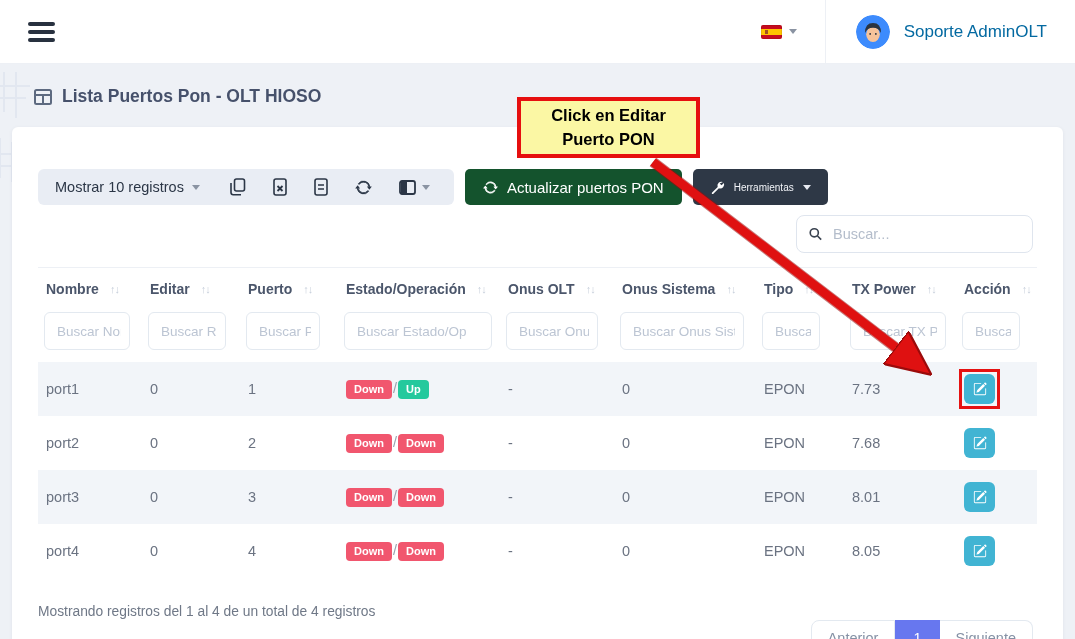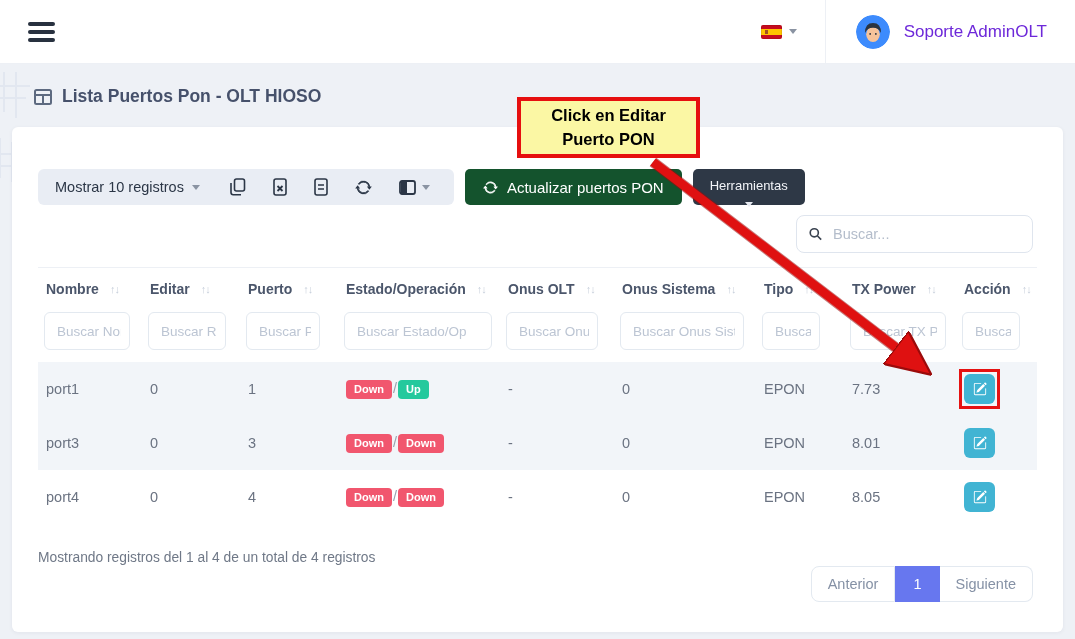--- a/index.html
+++ b/index.html
@@ -22,42 +22,42 @@
   .lang { display:flex; align-items:center; gap:7px; padding-right:28px; cursor:pointer; }
   .flag { width:21px; height:14px; border-radius:2px; position:relative; overflow:hidden;
     background:linear-gradient(#c60b1e 0 25%, #ffc400 25% 75%, #c60b1e 75% 100%);
     box-shadow:0 0 0 1px rgba(0,0,0,.08) inset; }
   .flag i { position:absolute; left:4px; top:5px; width:3px; height:4px; background:#a15021; }
   .caret { width:0; height:0; border-left:4px solid transparent; border-right:4px solid transparent; border-top:5px solid #8a93a2; }
   .caret.light { border-top-color:#e8ebf2; }
   .user { display:flex; align-items:center; gap:14px; border-left:1px solid #edf0f5;
     padding-left:30px; height:100%; cursor:pointer; }
   .avatar { width:34px; height:34px; border-radius:50%; overflow:hidden; flex:0 0 auto; }
-  .user-name { color:#6d28d9; font-size:17px; }
+  .user-name { color:#0369a1; font-size:17px; }
 
   
   .watermark { position:absolute; left:-4px; top:72px; z-index:0; opacity:.7; }
   .content { position:relative; z-index:1; padding-top:22px; }
   .page-title-row { display:flex; align-items:center; gap:10px; margin:0 0 20px 34px;
     color:#46516b; font-weight:bold; font-size:17.5px; }
   .card { margin:0 12px; background:#fff; border-radius:6px; padding:42px 26px 30px;
     box-shadow:0 1px 4px rgba(30,40,60,.06); min-height:486px; }
 
   
   .toolbar { display:flex; align-items:stretch; gap:11px; height:36px; }
   .btn-group-light { background:#e9edf4; border-radius:6px; display:flex; align-items:center;
     padding:0 17px; gap:13px; color:#2b3646; font-size:14.5px; }
   .entries { display:flex; align-items:center; gap:8px; cursor:pointer; white-space:nowrap; margin-right:10px; }
   .tool-icon { display:flex; align-items:center; gap:6px; padding:0 7px; cursor:pointer; color:#2b3646; }
   .btn-cyan { background:#14532d; color:#fff; border:none; border-radius:5px; display:flex;
     align-items:center; gap:9px; padding:0 18px; font-size:15px; cursor:pointer;
     font-family:"Liberation Sans",sans-serif; }
   .btn-dark { background:#2e3846; color:#f2f4f8; border:none; border-radius:5px; display:flex;
-    align-items:center; gap:9px; padding:0 17px; font-size:13px; cursor:pointer;
-    font-family:"Liberation Sans",sans-serif;flex-direction:column; }
+    align-items:center; gap:9px; padding:0 17px; font-size:10px; cursor:pointer;
+    font-family:"Liberation Sans",sans-serif; }
 
   
   .search-row { display:flex; justify-content:flex-end; margin:10px 4px 14px 0; }
   .search-box { width:237px; height:38px; border:1px solid #dfe5ee; border-radius:8px;
     background:#fff; display:flex; align-items:center; gap:11px; padding:0 12px; }
   .search-box input { border:none; outline:none; flex:1; font-size:14.5px; color:#444;
     font-family:"Liberation Sans",sans-serif; background:transparent; }
   .search-box input::placeholder { color:#b4bdcb; }
 
   
@@ -315,20 +315,38 @@
               <button class="edit-btn">
                 <svg width="14" height="14" viewBox="0 0 16 16" fill="#ffffff">
                   <path d="M15.502 1.94a.5.5 0 0 1 0 .706L14.459 3.69l-2-2L13.502.646a.5.5 0 0 1 .707 0l1.293 1.293zm-1.75 2.456-2-2L4.939 9.21a.5.5 0 0 0-.121.196l-.805 2.414a.25.25 0 0 0 .316.316l2.414-.805a.5.5 0 0 0 .196-.12l6.813-6.814z"></path>
                   <path d="M1 13.5A1.5 1.5 0 0 0 2.5 15h11a1.5 1.5 0 0 0 1.5-1.5v-6a.5.5 0 0 0-1 0v6a.5.5 0 0 1-.5.5h-11a.5.5 0 0 1-.5-.5v-11a.5.5 0 0 1 .5-.5H9a.5.5 0 0 0 0-1H2.5A1.5 1.5 0 0 0 1 2.5v11z"></path>
                 </svg>
               </button>
               <span class="red-box"></span>
             </span>
           </td>
         </tr>
+        <tr>
+          <td>port2</td>
+          <td>0</td>
+          <td>2</td>
+          <td><span class="badge badge-down">Down</span><span class="sep">/</span><span class="badge badge-down">Down</span></td>
+          <td>-</td>
+          <td>0</td>
+          <td>EPON</td>
+          <td>7.68</td>
+          <td>
+              <button class="edit-btn">
+            <svg width="14" height="14" viewBox="0 0 16 16" fill="#ffffff">
+              <path d="M15.502 1.94a.5.5 0 0 1 0 .706L14.459 3.69l-2-2L13.502.646a.5.5 0 0 1 .707 0l1.293 1.293zm-1.75 2.456-2-2L4.939 9.21a.5.5 0 0 0-.121.196l-.805 2.414a.25.25 0 0 0 .316.316l2.414-.805a.5.5 0 0 0 .196-.12l6.813-6.814z"></path>
+              <path d="M1 13.5A1.5 1.5 0 0 0 2.5 15h11a1.5 1.5 0 0 0 1.5-1.5v-6a.5.5 0 0 0-1 0v6a.5.5 0 0 1-.5.5h-11a.5.5 0 0 1-.5-.5v-11a.5.5 0 0 1 .5-.5H9a.5.5 0 0 0 0-1H2.5A1.5 1.5 0 0 0 1 2.5v11z"></path>
+            </svg>
+          </button>
+            </td>
+        </tr>
         <tr class="striped">
           <td>port3</td>
           <td>0</td>
           <td>3</td>
           <td><span class="badge badge-down">Down</span><span class="sep">/</span><span class="badge badge-down">Down</span></td>
           <td>-</td>
           <td>0</td>
           <td>EPON</td>
           <td>8.01</td>
           <td>

